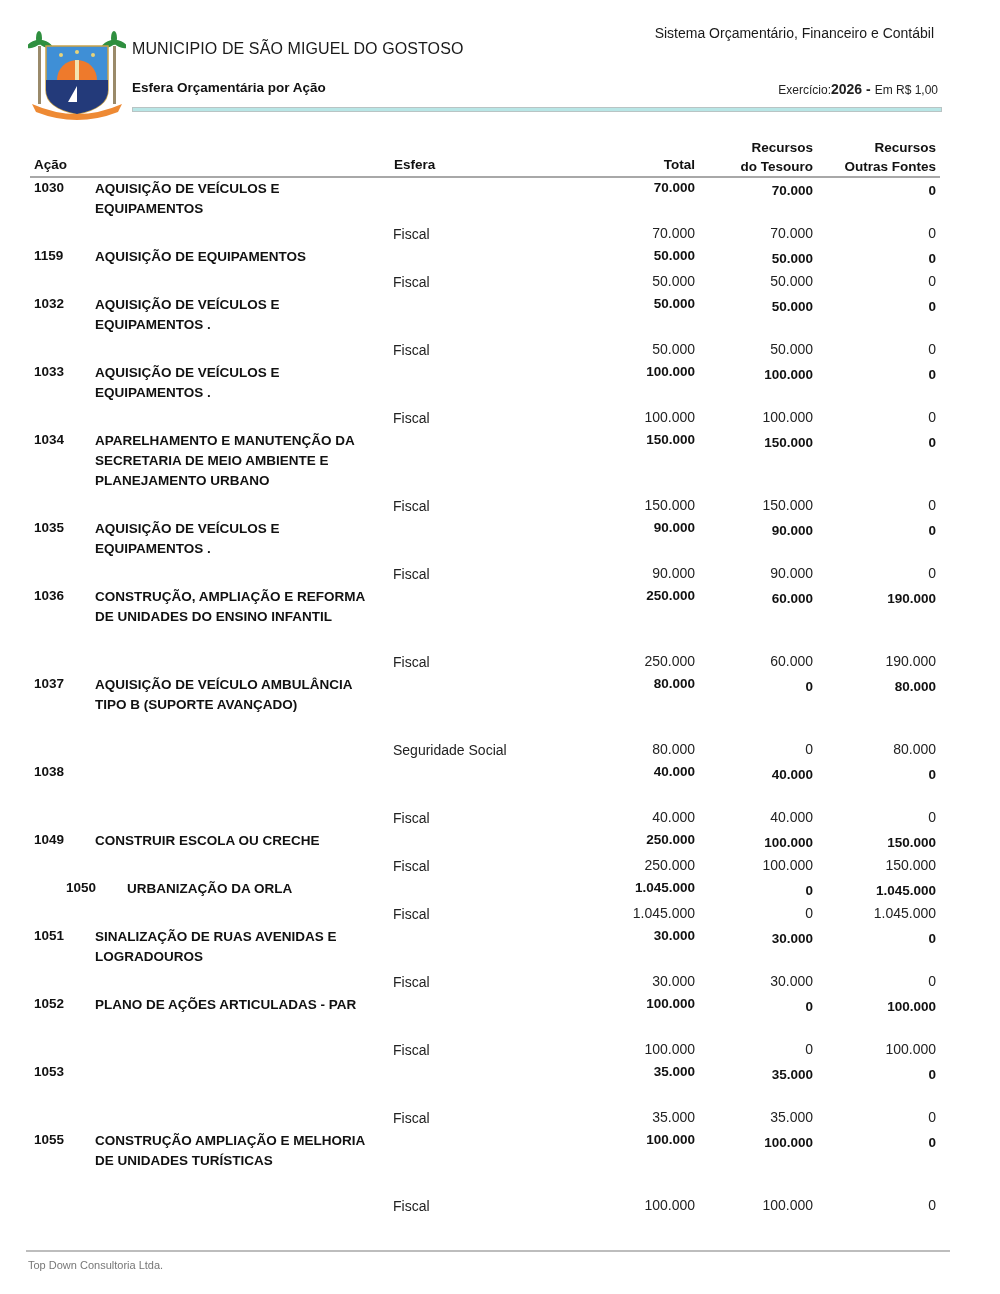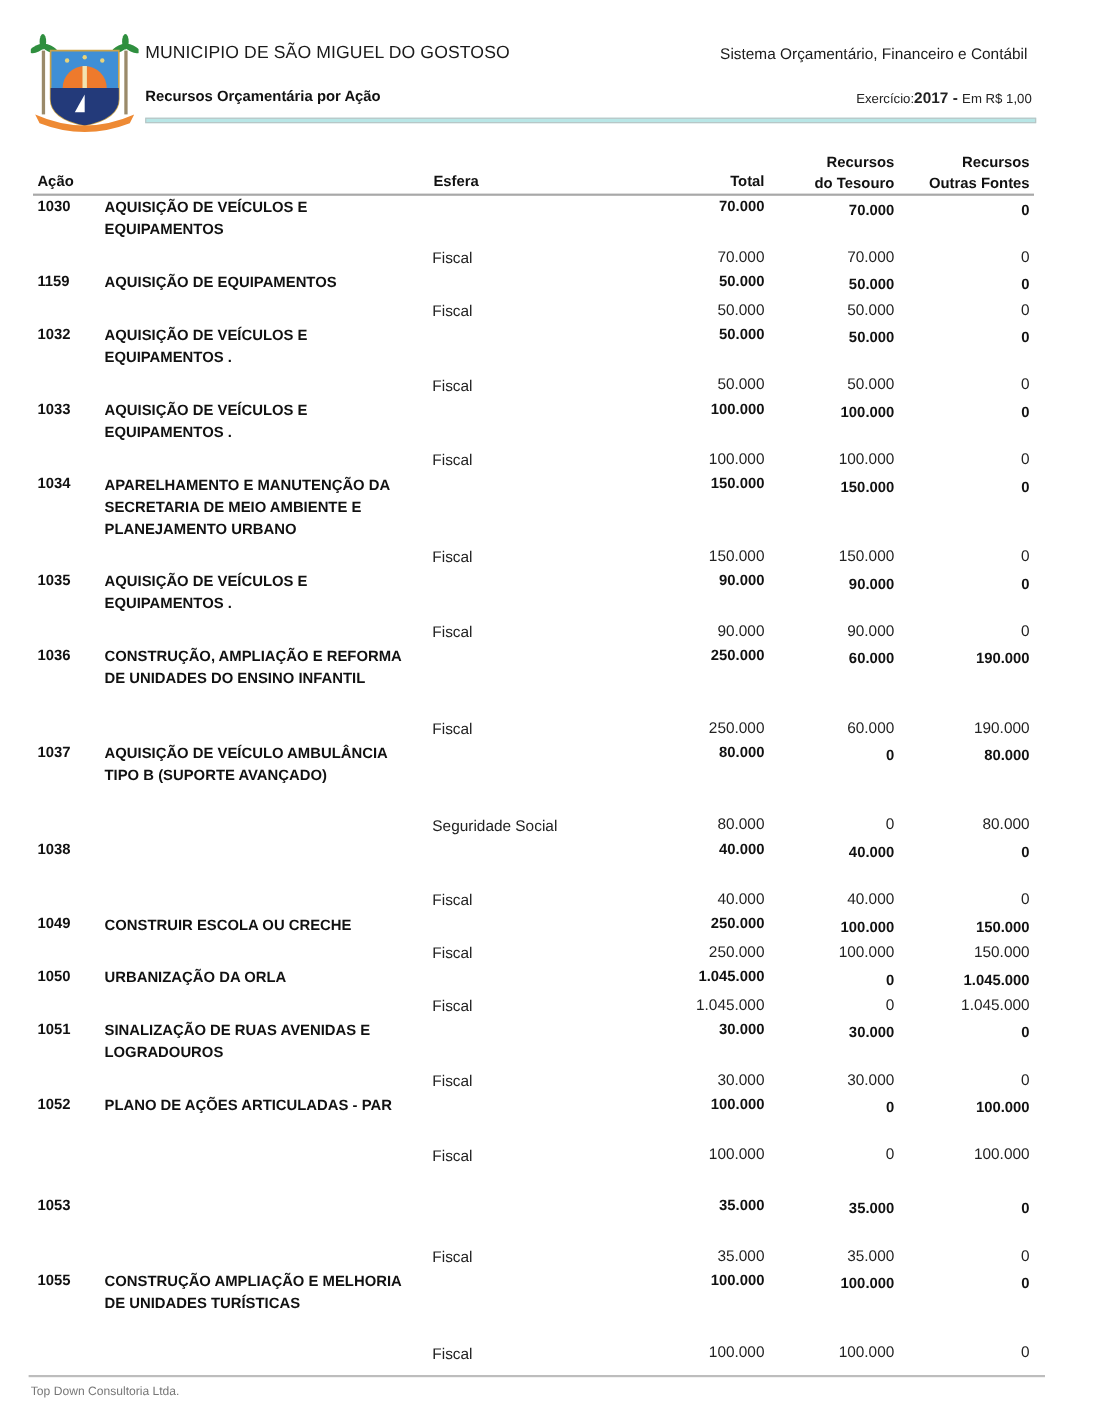--- a/index.html
+++ b/index.html
@@ -1,20 +1,20 @@
 <!DOCTYPE html>
 <html><head>
 <meta charset="utf-8">
 <style>
   html, body { margin: 0; padding: 0; background: #ffffff; }
   body { width: 1000px; height: 1294px; position: relative; overflow: hidden;
          font-family: "Liberation Sans", sans-serif; color: #111; }
   .logo { position: absolute; left: 28px; top: 28px; width: 98px; height: 94px; }
   .hdr-title { position: absolute; left: 132px; top: 40px; font-size: 16px; color: #1a1a1a; letter-spacing: 0.1px; }
-  .hdr-system { position: absolute; right: 66px; top: 41px; font-size: 14px; color: #1a1a1a; }
+  .hdr-system { position: absolute; right: 66px; top: 25px; font-size: 14px; color: #1a1a1a; }
   .hdr-sub { position: absolute; left: 132px; top: 80px; font-size: 13.5px; font-weight: bold; color: #111; }
   .hdr-exercicio { position: absolute; right: 62px; top: 81px; font-size: 12px; color: #222; }
   .hdr-exercicio .yr { font-size: 14px; font-weight: bold; }
   .hdr-exercicio .dash { font-size: 14px; font-weight: bold; }
   .hdr-line { position: absolute; left: 132px; top: 107px; width: 808px; height: 3px;
               background: #b8e6e6; border: 1px solid #b9c4c4; }
 
   .tbl-head { position: absolute; left: 30px; top: 134px; width: 910px; height: 42px;
               border-bottom: 2px solid #a8a8a8; font-size: 13.5px; font-weight: bold; }
   .th { position: absolute; line-height: 19px; }
@@ -66,23 +66,23 @@
     <circle cx="33" cy="27" r="2" fill="#e8d37a"></circle>
     <circle cx="49" cy="24" r="2" fill="#e8d37a"></circle>
     <circle cx="65" cy="27" r="2" fill="#e8d37a"></circle>
     <path d="M49 58 L49 74 L40 74 Z" fill="#ffffff"></path>
 
     <path d="M4 76 Q49 96 94 76 L90 84 Q49 100 8 84 Z" fill="#ee8a34"></path>
   </svg>
 </div>
 <div class="hdr-title">MUNICIPIO DE SÃO MIGUEL DO GOSTOSO</div>
 <div class="hdr-system">Sistema Orçamentário, Financeiro e Contábil</div>
-<div class="hdr-sub">Recursos Orçamentária por Ação</div>
+<div class="hdr-sub">Esfera Orçamentária por Ação</div>
 <div class="hdr-exercicio">
-  <span>Exercício:</span><span class="yr">2017</span><span class="dash"> - </span><span>Em R$ 1,00</span>
+  <span>Exercício:</span><span class="yr">2026</span><span class="dash"> - </span><span>Em R$ 1,00</span>
 </div>
 <div class="hdr-line"></div>
 
 <div class="tbl-head">
   <div class="th acao">Ação</div>
   <div class="th esfera">Esfera</div>
   <div class="th total">Total</div>
   <div class="th tes">
     <div>Recursos</div>
     <div>do Tesouro</div>
@@ -216,21 +216,21 @@
       <div class="v total">250.000</div>
       <div class="v tes">100.000</div>
       <div class="v out">150.000</div>
     </div>
     <div class="row-sub">
       <div class="esf">Fiscal</div>
       <div class="v total">250.000</div>
       <div class="v tes">100.000</div>
       <div class="v out">150.000</div>
     </div>
-    <div class="row-main" style="height: 21px;">
+    <div class="row-main" style="height: 21px; margin-left: 32px;">
       <div class="code">1050</div>
       <div class="desc">URBANIZAÇÃO DA ORLA</div>
       <div class="v total">1.045.000</div>
       <div class="v tes">0</div>
       <div class="v out">1.045.000</div>
     </div>
     <div class="row-sub">
       <div class="esf">Fiscal</div>
       <div class="v total">1.045.000</div>
       <div class="v tes">0</div>
@@ -255,21 +255,21 @@
       <div class="v total">100.000</div>
       <div class="v tes">0</div>
       <div class="v out">100.000</div>
     </div>
     <div class="row-sub">
       <div class="esf">Fiscal</div>
       <div class="v total">100.000</div>
       <div class="v tes">0</div>
       <div class="v out">100.000</div>
     </div>
-    <div class="row-main" style="height: 41px; margin-top: 24px;">
+    <div class="row-main" style="height: 41px;">
       <div class="code">1053</div>
       <div class="v total">35.000</div>
       <div class="v tes">35.000</div>
       <div class="v out">0</div>
     </div>
     <div class="row-sub">
       <div class="esf">Fiscal</div>
       <div class="v total">35.000</div>
       <div class="v tes">35.000</div>
       <div class="v out">0</div>

